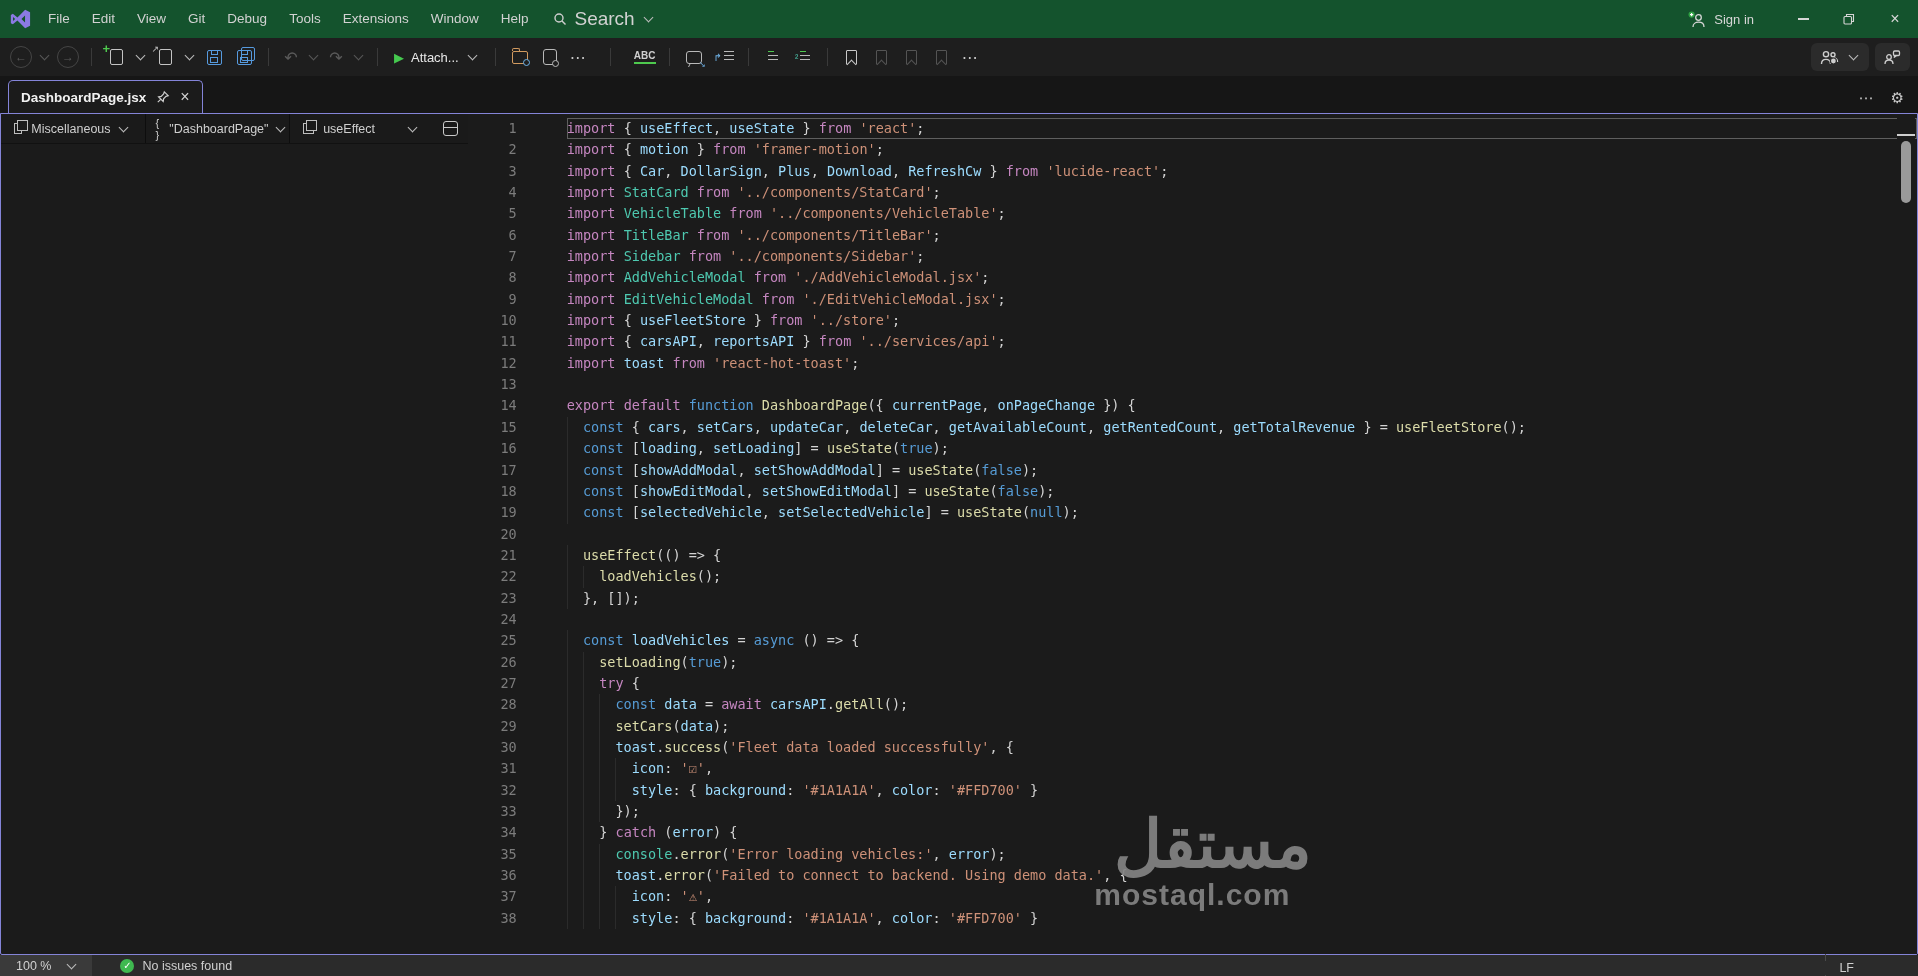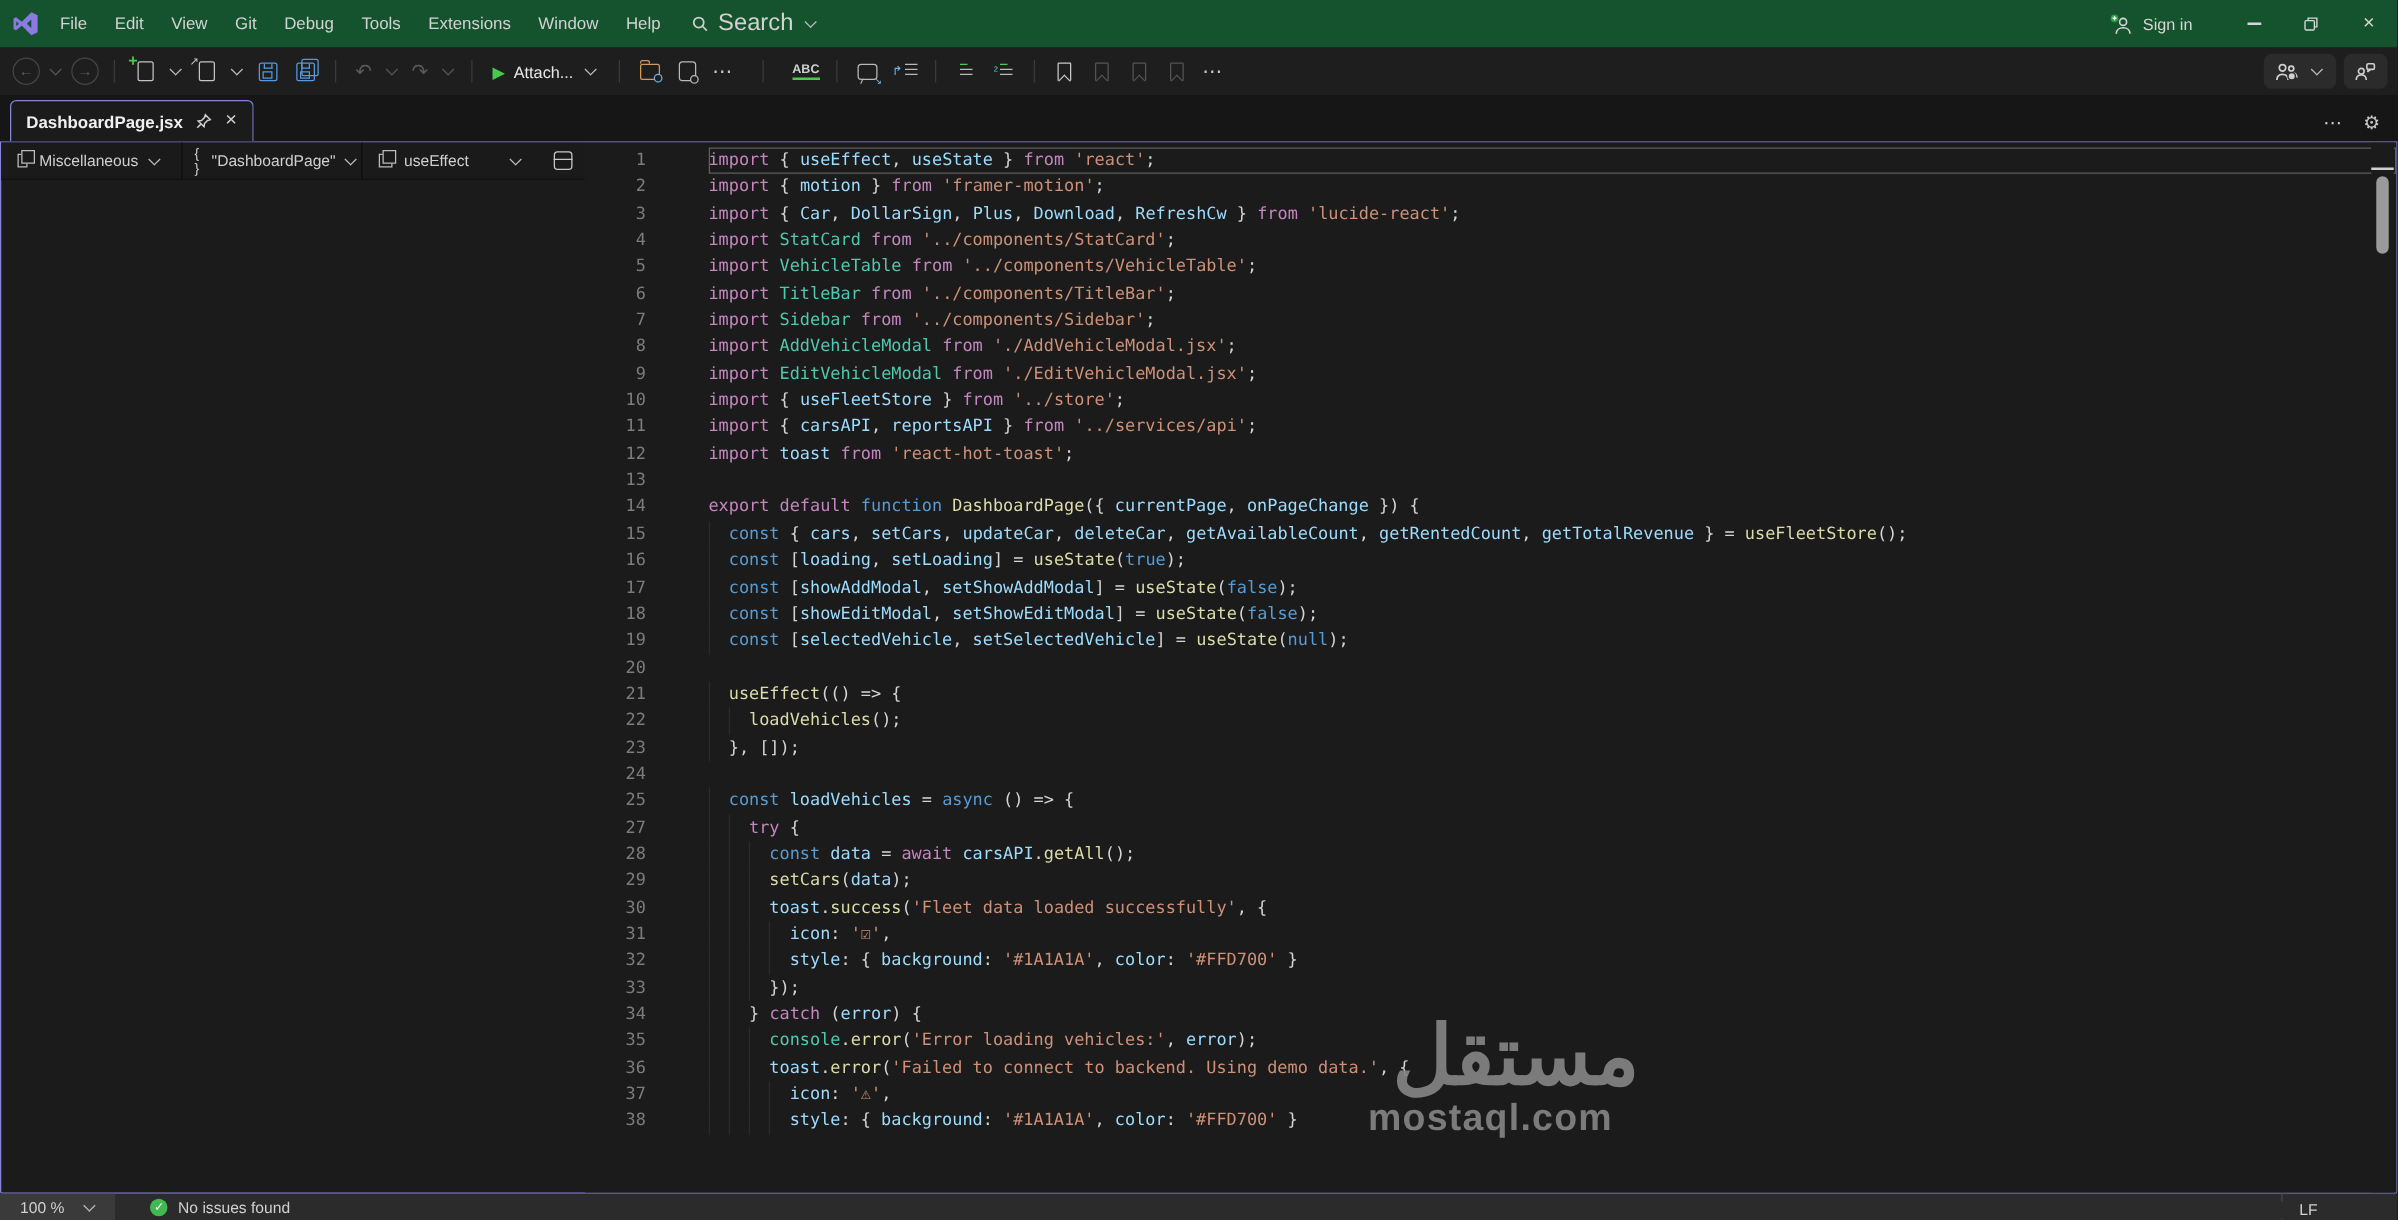--- a/index.html
+++ b/index.html
@@ -410,20 +410,24 @@
           </div>
           <div class="code-row">
             <span class="gutter">24</span>
             <span class="codeln"></span>
           </div>
           <div class="code-row">
             <span class="gutter">25</span>
             <span class="codeln"><span class="g"></span><span class="tk-b">const </span><span class="tk-v">loadVehicles</span><span class="tk-p"> = </span><span class="tk-b">async </span><span class="tk-p">() =&gt; {</span></span>
           </div>
           <div class="code-row">
+            <span class="gutter">26</span>
+            <span class="codeln"><span class="g"></span><span class="g"></span><span class="tk-f">setLoading</span><span class="tk-p">(</span><span class="tk-b">true</span><span class="tk-p">);</span></span>
+          </div>
+          <div class="code-row">
             <span class="gutter">27</span>
             <span class="codeln"><span class="g"></span><span class="g"></span><span class="tk-k">try </span><span class="tk-p">{</span></span>
           </div>
           <div class="code-row">
             <span class="gutter">28</span>
             <span class="codeln"><span class="g"></span><span class="g"></span><span class="g"></span><span class="tk-b">const </span><span class="tk-v">data</span><span class="tk-p"> = </span><span class="tk-k">await </span><span class="tk-v">carsAPI</span><span class="tk-p">.</span><span class="tk-f">getAll</span><span class="tk-p">();</span></span>
           </div>
           <div class="code-row">
             <span class="gutter">29</span>
             <span class="codeln"><span class="g"></span><span class="g"></span><span class="g"></span><span class="tk-f">setCars</span><span class="tk-p">(</span><span class="tk-v">data</span><span class="tk-p">);</span></span>

